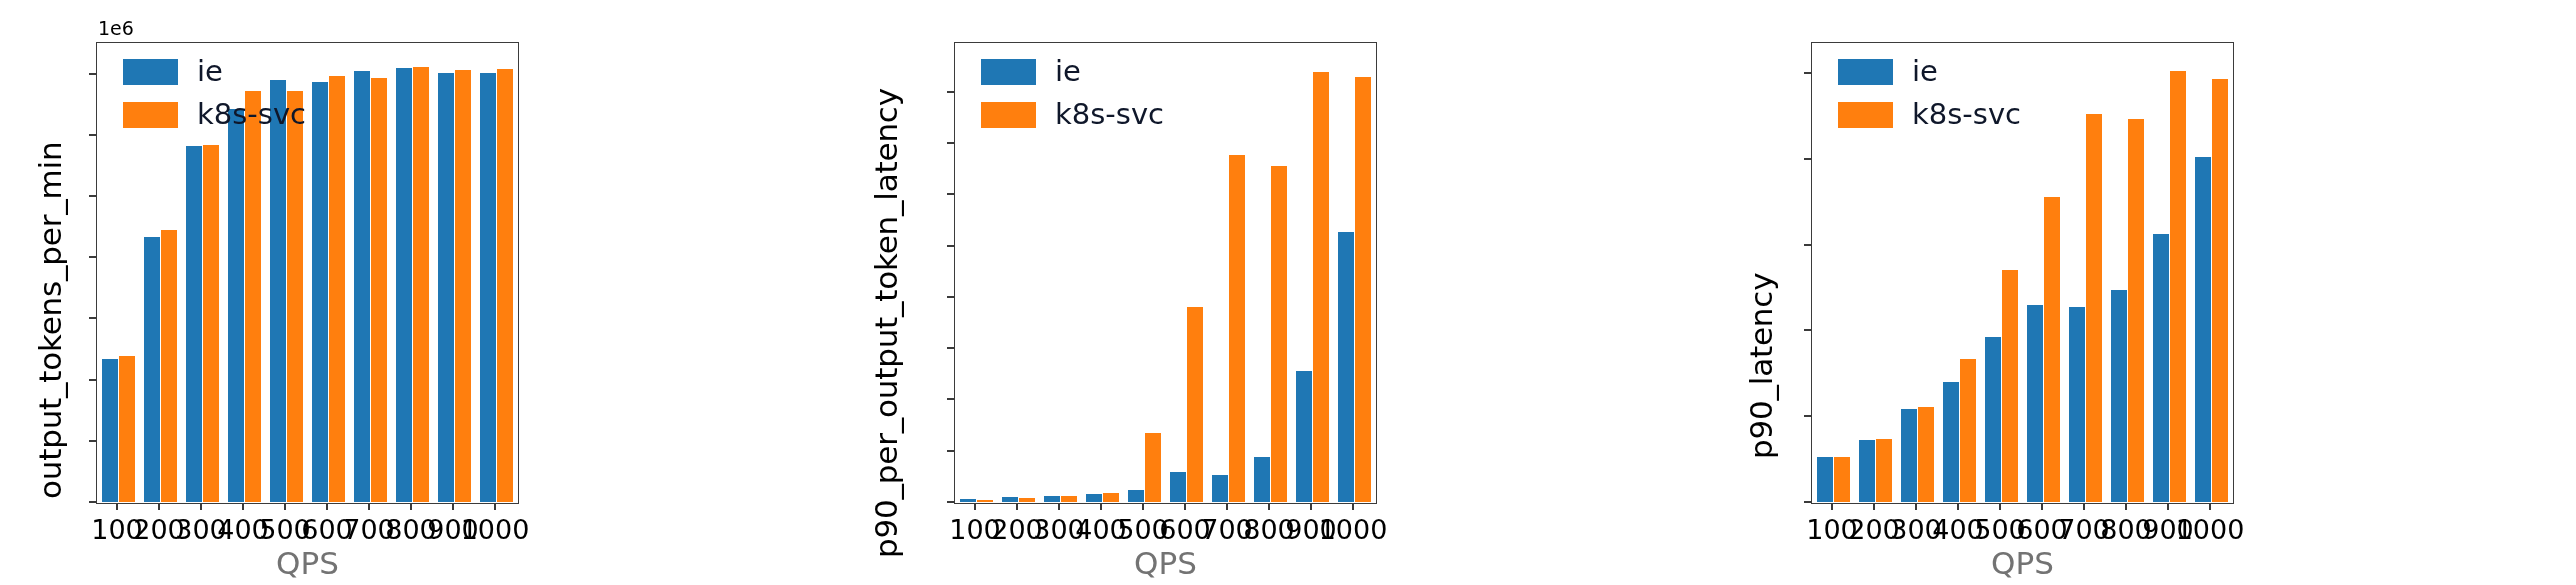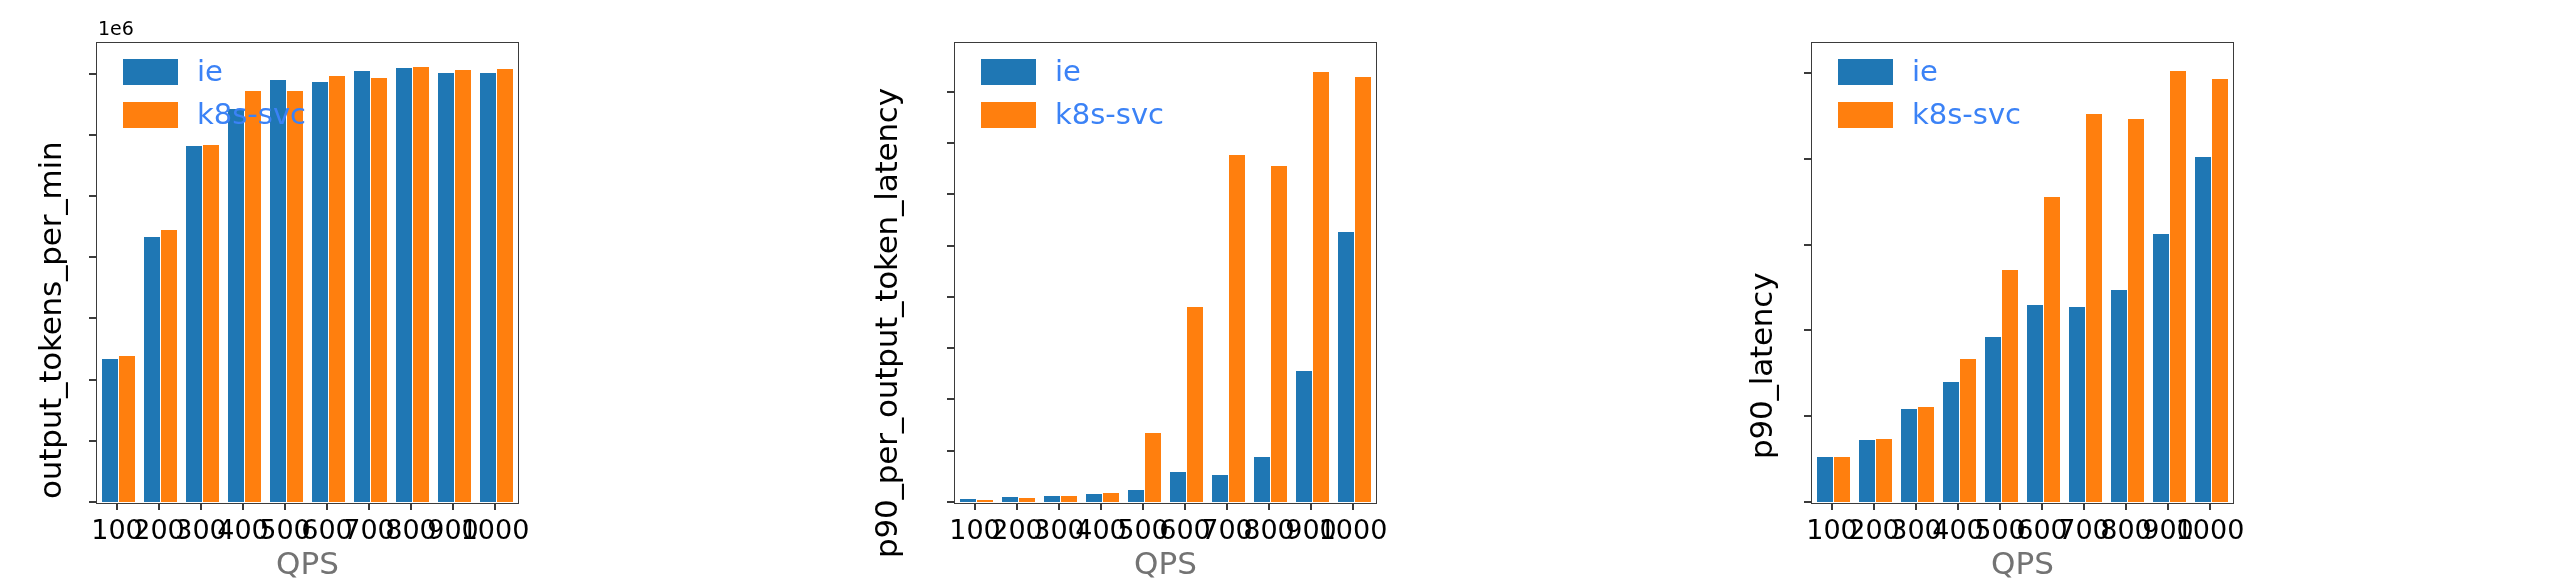--- a/index.html
+++ b/index.html
@@ -98,21 +98,21 @@
     margin-bottom: 14px;
   }
   .legend-swatch {
     width: 55px;
     height: 26px;
     margin-right: 19px;
     flex: none;
   }
   .legend-label {
     font-size: 29px;
-    color: #3b82f6;
+    color: #0f172a;
     white-space: nowrap;
     line-height: 1;
   }
 </style>
 </head>
 <body>
 
 <div class="figure" id="figure">
     <div class="panel" style="left: 0px;">
       <div class="offsettext" style="left: 98px; top: 9px;">1e6</div>

